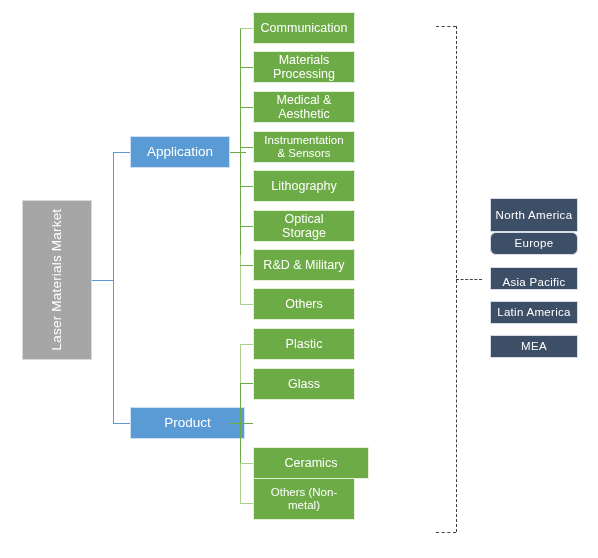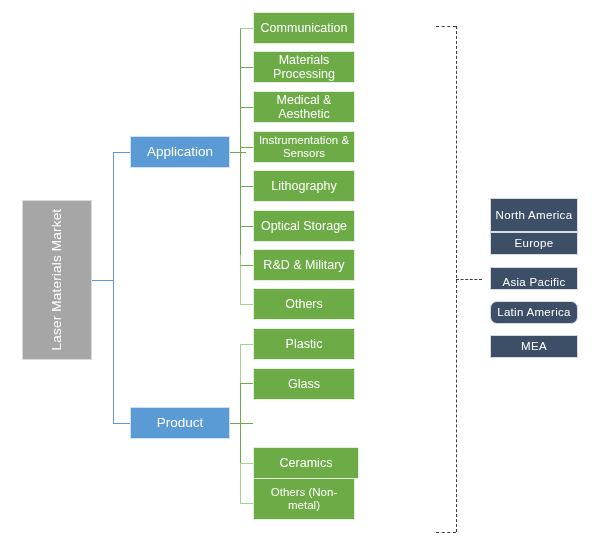--- a/index.html
+++ b/index.html
@@ -49,21 +49,21 @@
     background: #5b9bd5;
     border: 1px solid #cfe0f2;
     font-size: 13.5px;
   }
 
   
   .node-leaf {
     background: #6cab46;
     border: 1px solid #e2efd9;
     font-size: 12.5px;
-    padding: 0 2px;
+    padding: 0 7px;
   }
 
   
   .node-region {
     background: #3d4f66;
     border: 1px solid #d6dce5;
     font-size: 11.5px;
     letter-spacing: 0.3px;
   }
 
@@ -104,21 +104,21 @@
   <div class="line line-v c-blue" style="left:113px; top:152px; height:272px;"></div>
 
   <div class="line line-h c-blue" style="left:113px; top:152px; width:17px;"></div>
 
   <div class="line line-h c-blue" style="left:113px; top:423px; width:17px;"></div>
 
   <div class="node node-cat" style="left:130px; top:136px; width:100px; height:32px;">
     <span>Application</span>
   </div>
 
-  <div class="node node-cat" style="left:130px; top:407px; width:100px; height:32px;">
+  <div class="node node-cat" style="left:130px; top:407px; width:115px; height:32px;">
     <span>Product</span>
   </div>
 
   <div class="line line-h c-green" style="left:230px; top:152px; width:16px;"></div>
 
   <div class="line line-v c-greenlight" style="left:240px; top:28px; height:124px;"></div>
   <div class="line line-v c-green" style="left:240px; top:28px; height:124px;"></div>
   <div class="line line-v c-green" style="left:240px; top:152px; height:103px;"></div>
   <div class="line line-v c-greenlight" style="left:240px; top:255px; height:49px;"></div>
 
@@ -177,46 +177,46 @@
 
   <div class="node node-leaf" style="left:253px; top:328px; width:102px; height:32px;">
     <span>Plastic</span>
   </div>
 
   <div class="node node-leaf" style="left:253px; top:368px; width:102px; height:32px;">
     <span>Glass</span>
   </div>
 
 
-  <div class="node node-leaf" style="left:253px; top:447px; width:106px; height:32px;">
+  <div class="node node-leaf" style="left:253px; top:447px; width:116px; height:32px;">
     <span>Ceramics</span>
   </div>
 
   <div class="node node-leaf" style="left:253px; top:478px; width:102px; height:42px; font-size:11.5px;justify-content:center;">
     <span>Others (Non-metal)</span>
   </div>
 
   <div class="dash-h" style="left:436px; top:26px; width:20px;"></div>
   <div class="dash-v" style="left:456px; top:26px; height:506px;"></div>
   <div class="dash-h" style="left:436px; top:532px; width:20px;"></div>
   <div class="dash-h" style="left:456px; top:279px; width:26px;"></div>
 
   <div class="node node-region" style="left:490px; top:198px; width:88px; height:34px;">
     <span>North America</span>
   </div>
 
-  <div class="node node-region" style="left:490px; top:232px; width:88px; height:23px;">
+  <div class="node node-region" style="left:490px; top:232px; width:88px; height:23px;border-radius:6px;">
     <span>Europe</span>
   </div>
 
   <div class="node node-region" style="left:490px; top:267px; width:88px; height:23px;align-items:flex-end;">
     <span>Asia Pacific</span>
   </div>
 
-  <div class="node node-region" style="left:490px; top:301px; width:88px; height:23px;border-radius:7px;">
+  <div class="node node-region" style="left:490px; top:301px; width:88px; height:23px;">
     <span>Latin America</span>
   </div>
 
   <div class="node node-region" style="left:490px; top:335px; width:88px; height:23px;">
     <span>MEA</span>
   </div>
 
 </div>
 
 </body></html>

